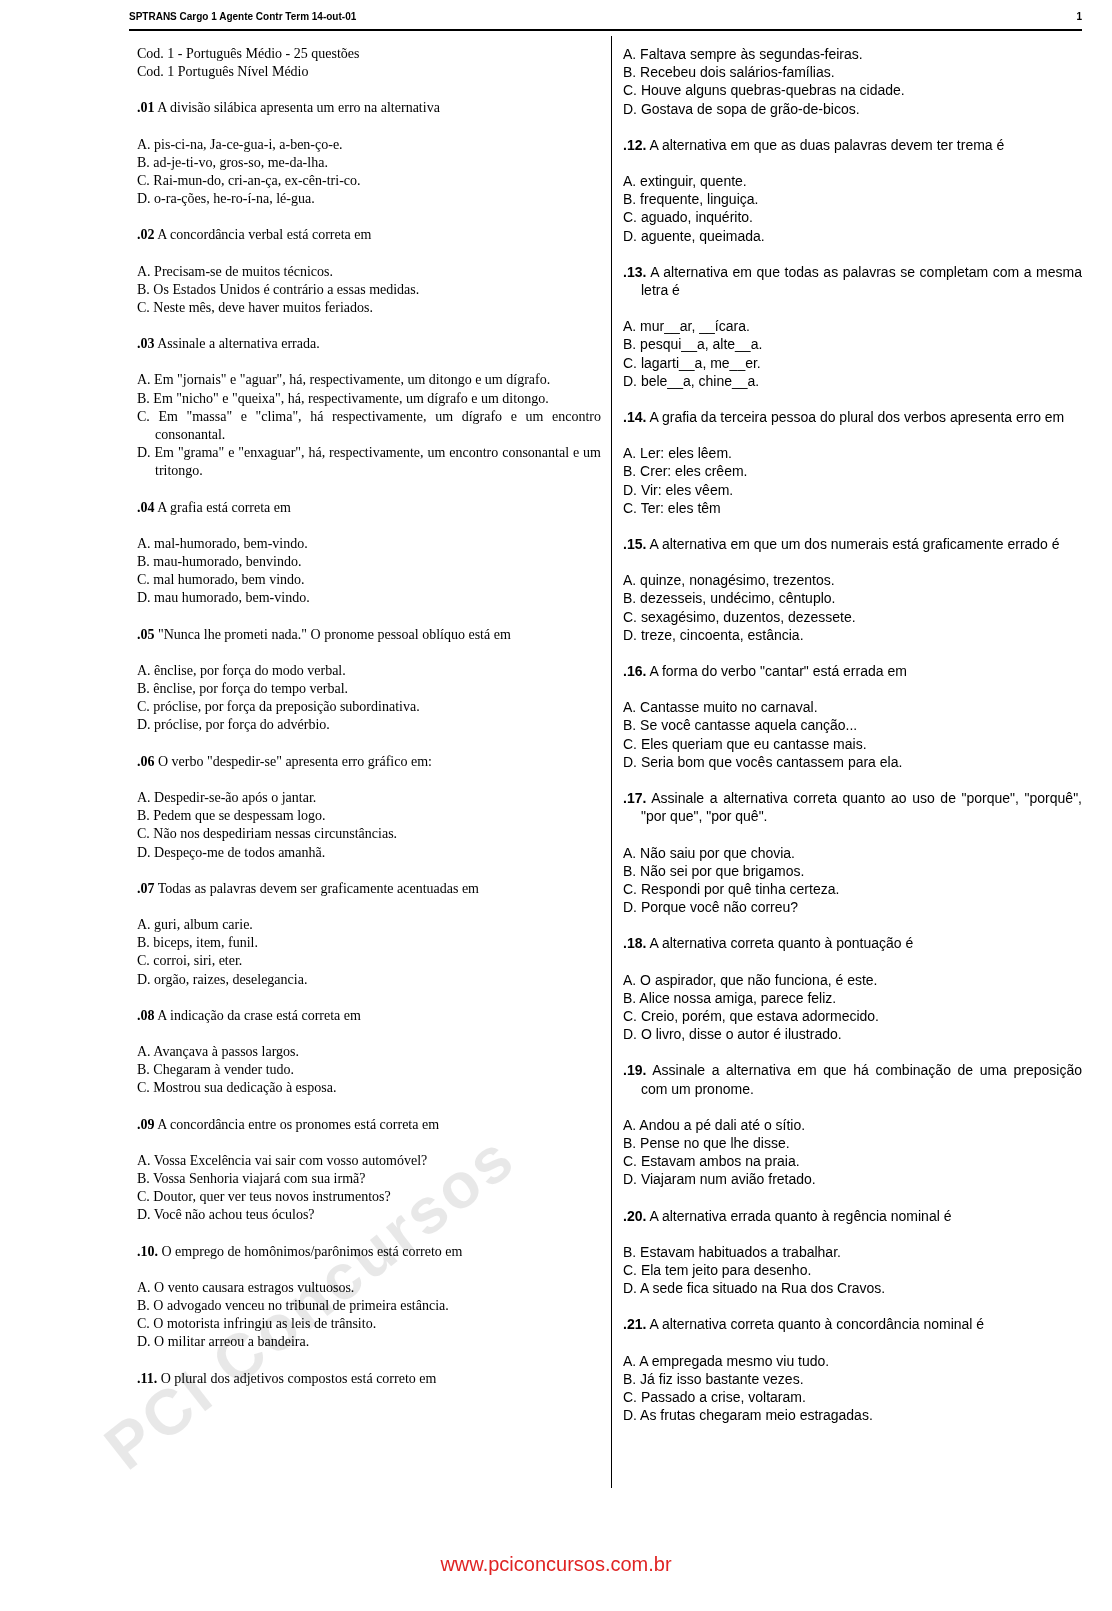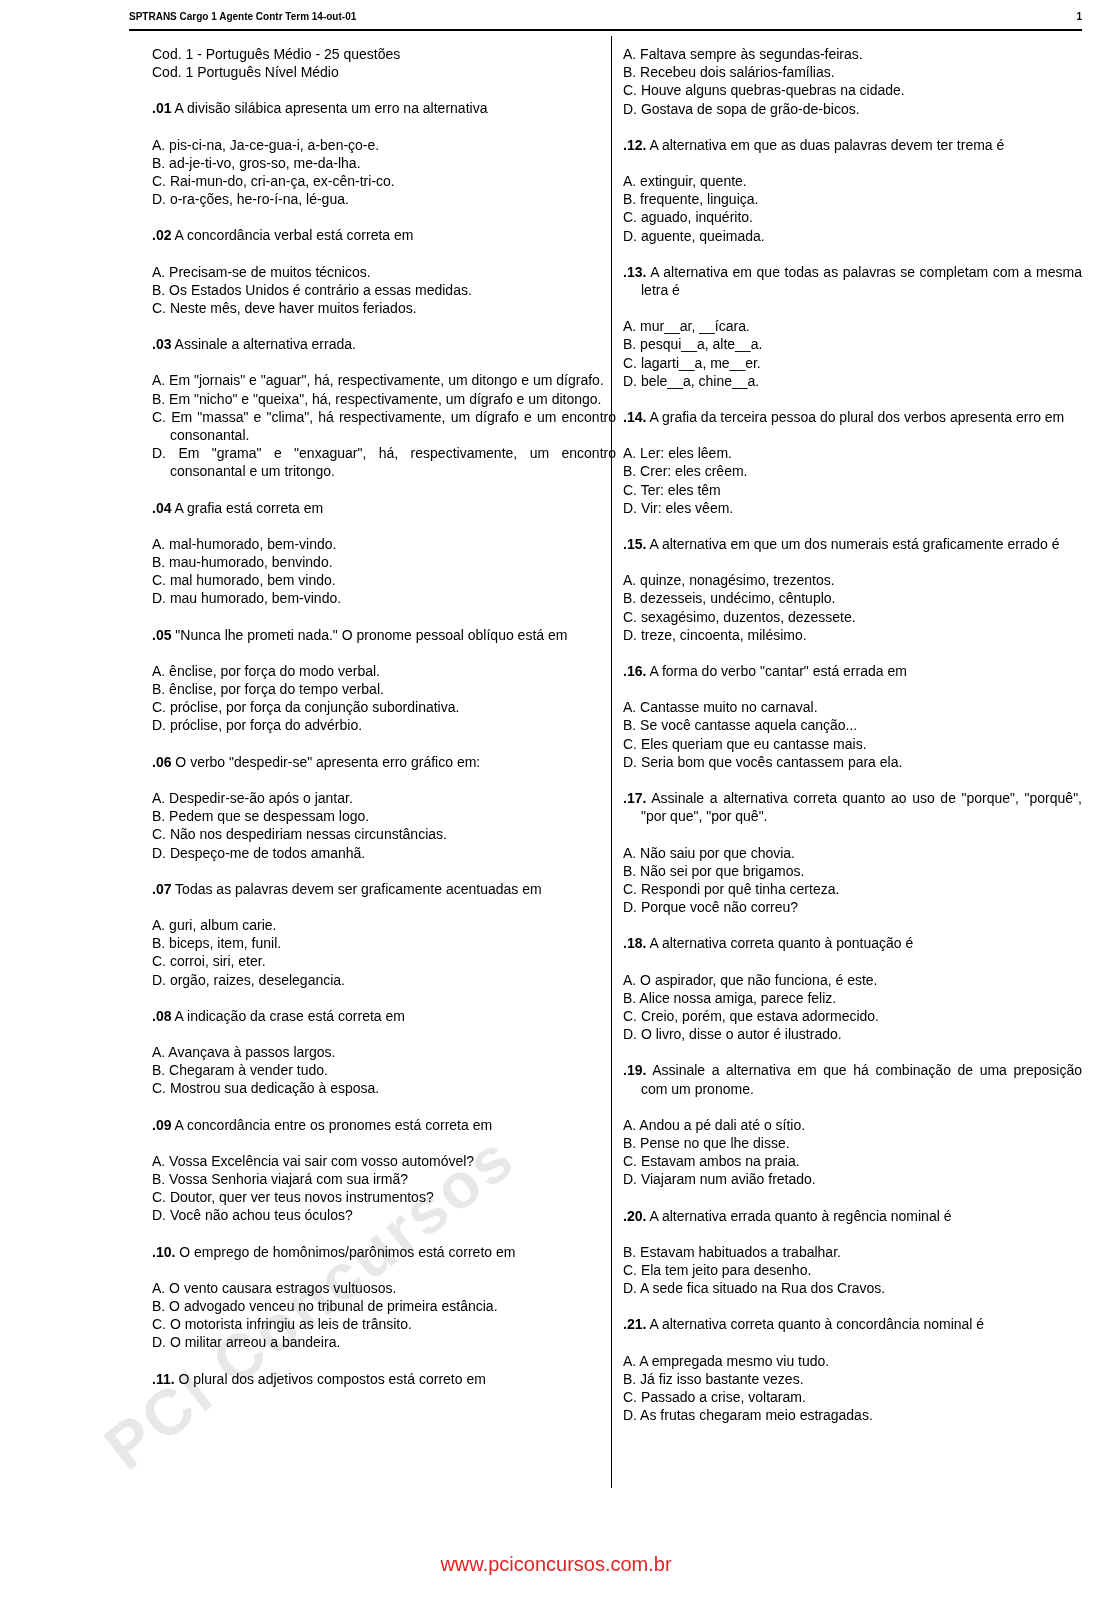--- a/index.html
+++ b/index.html
@@ -16,21 +16,21 @@
     display: flex; justify-content: space-between; align-items: flex-end;
     border-bottom: 2px solid #000; padding-bottom: 4px;
     font-weight: bold; font-size: 10px; line-height: 17px;
     z-index: 2;
   }
   .divider {
     position: absolute; left: 611px; top: 36px; width: 1px; height: 1452px;
     background: #000; z-index: 2;
   }
   .column { position: absolute; top: 45px; z-index: 1; }
-  .column.left  { left: 152px; width: 464px; }
+  .column.left  { left: 137px; width: 464px; font-family: Liberation Serif, serif; }
   .column.right { left: 623px; width: 459px; }
   .intro { margin-bottom: 18px; }
   .intro div { white-space: nowrap; }
   .qblock { margin-bottom: 18px; }
   .qtext {
     margin: 0 0 18px 0;
     padding-left: 18px; text-indent: -18px;
     text-align: justify;
   }
   .qnum { font-weight: bold; }
@@ -92,21 +92,21 @@
       <div class="qtext"><span class="qnum">.04</span> A grafia está correta em</div>
       <div class="opt">A. mal-humorado, bem-vindo.</div>
       <div class="opt">B. mau-humorado, benvindo.</div>
       <div class="opt">C. mal humorado, bem vindo.</div>
       <div class="opt">D. mau humorado, bem-vindo.</div>
     </div>
     <div class="qblock">
       <div class="qtext"><span class="qnum">.05</span> "Nunca lhe prometi nada." O pronome pessoal oblíquo está em</div>
       <div class="opt">A. ênclise, por força do modo verbal.</div>
       <div class="opt">B. ênclise, por força do tempo verbal.</div>
-      <div class="opt">C. próclise, por força da conjunção subordinativa.</div>
+      <div class="opt">C. próclise, por força da preposição subordinativa.</div>
       <div class="opt">D. próclise, por força do advérbio.</div>
     </div>
     <div class="qblock">
       <div class="qtext"><span class="qnum">.06</span> O verbo "despedir-se" apresenta erro gráfico em:</div>
       <div class="opt">A. Despedir-se-ão após o jantar.</div>
       <div class="opt">B. Pedem que se despessam logo.</div>
       <div class="opt">C. Não nos despediriam nessas circunstâncias.</div>
       <div class="opt">D. Despeço-me de todos amanhã.</div>
     </div>
     <div class="qblock">
@@ -159,29 +159,29 @@
       <div class="qtext"><span class="qnum">.13.</span> A alternativa em que todas as palavras se completam com a mesma letra é</div>
       <div class="opt">A. mur__ar, __ícara.</div>
       <div class="opt">B. pesqui__a, alte__a.</div>
       <div class="opt">C. lagarti__a, me__er.</div>
       <div class="opt">D. bele__a, chine__a.</div>
     </div>
     <div class="qblock">
       <div class="qtext"><span class="qnum">.14.</span> A grafia da terceira pessoa do plural dos verbos apresenta erro em</div>
       <div class="opt">A. Ler: eles lêem.</div>
       <div class="opt">B. Crer: eles crêem.</div>
+      <div class="opt">D. Vir: eles vêem.</div>
       <div class="opt">C. Ter: eles têm</div>
-      <div class="opt">D. Vir: eles vêem.</div>
     </div>
     <div class="qblock">
       <div class="qtext"><span class="qnum">.15.</span> A alternativa em que um dos numerais está graficamente errado é</div>
       <div class="opt">A. quinze, nonagésimo, trezentos.</div>
       <div class="opt">B. dezesseis, undécimo, cêntuplo.</div>
       <div class="opt">C. sexagésimo, duzentos, dezessete.</div>
-      <div class="opt">D. treze, cincoenta, milésimo.</div>
+      <div class="opt">D. treze, cincoenta, estância.</div>
     </div>
     <div class="qblock">
       <div class="qtext"><span class="qnum">.16.</span> A forma do verbo "cantar" está errada em</div>
       <div class="opt">A. Cantasse muito no carnaval.</div>
       <div class="opt">B. Se você cantasse aquela canção...</div>
       <div class="opt">C. Eles queriam que eu cantasse mais.</div>
       <div class="opt">D. Seria bom que vocês cantassem para ela.</div>
     </div>
     <div class="qblock">
       <div class="qtext"><span class="qnum">.17.</span> Assinale a alternativa correta quanto ao uso de "porque", "porquê", "por que", "por quê".</div>

